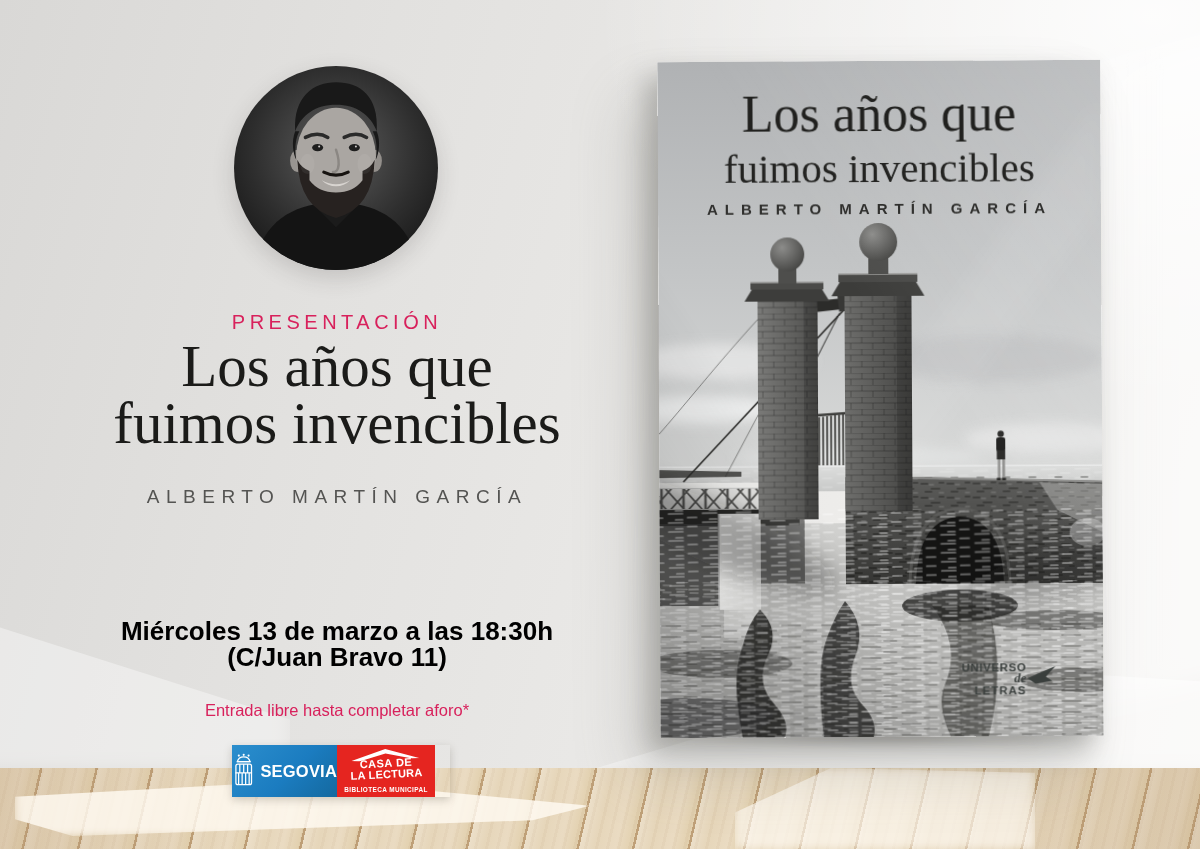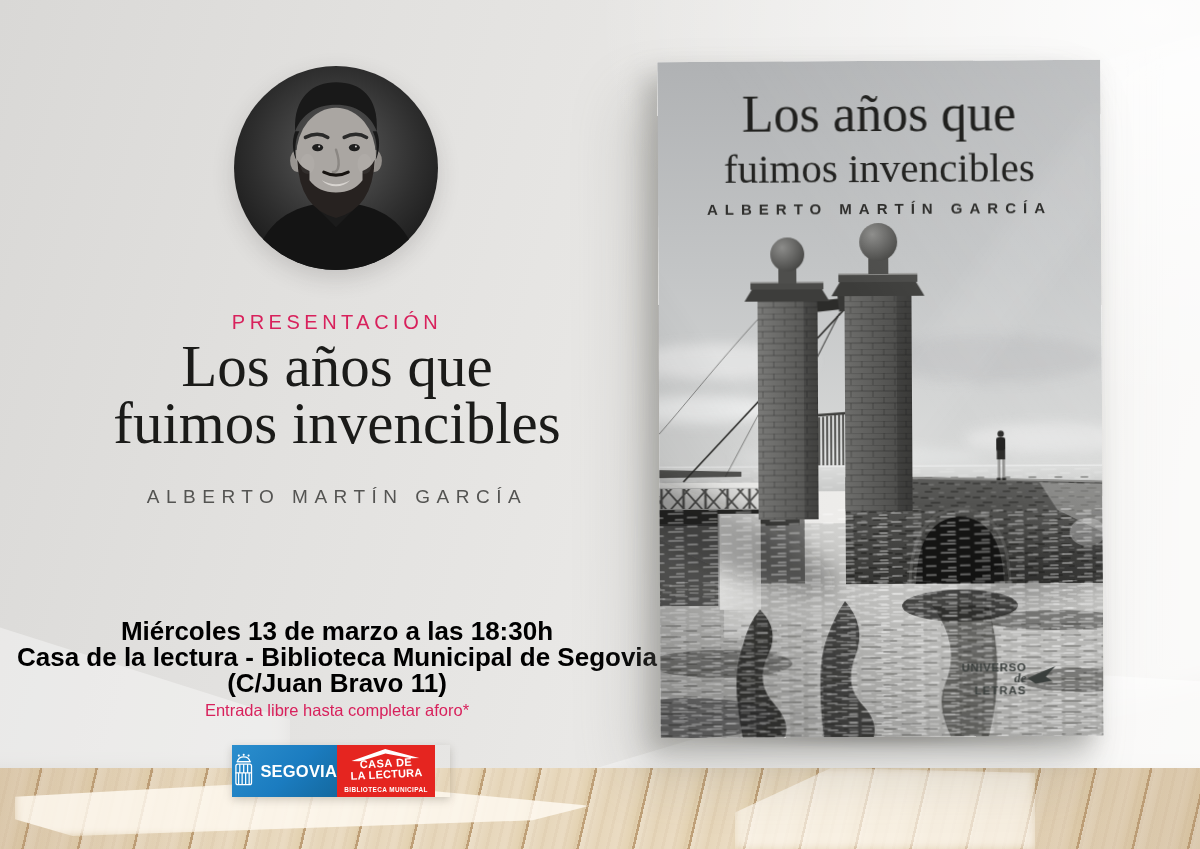--- a/index.html
+++ b/index.html
@@ -157,21 +157,20 @@
 
     <div class="main-title">
       <div>Los años que</div>
       <div>fuimos invencibles</div>
     </div>
 
     <div class="main-author">ALBERTO MARTÍN GARCÍA</div>
 
     <div class="event-block">
       <div>Miércoles 13 de marzo a las 18:30h</div>
-      <div>Casa de la lectura - Biblioteca Municipal de Segovia</div>
       <div>(C/Juan Bravo 11)</div>
     </div>
 
     <div class="admission">Entrada libre hasta completar aforo*</div>
 
     <div class="logos">
       <div class="seg">
         <svg width="24" height="36" viewBox="0 0 24 36">
           <g stroke="#fff" fill="none" stroke-width="1.3" stroke-linecap="round">
             <circle cx="7" cy="2.2" r="1.1" fill="#fff" stroke="none"></circle>

